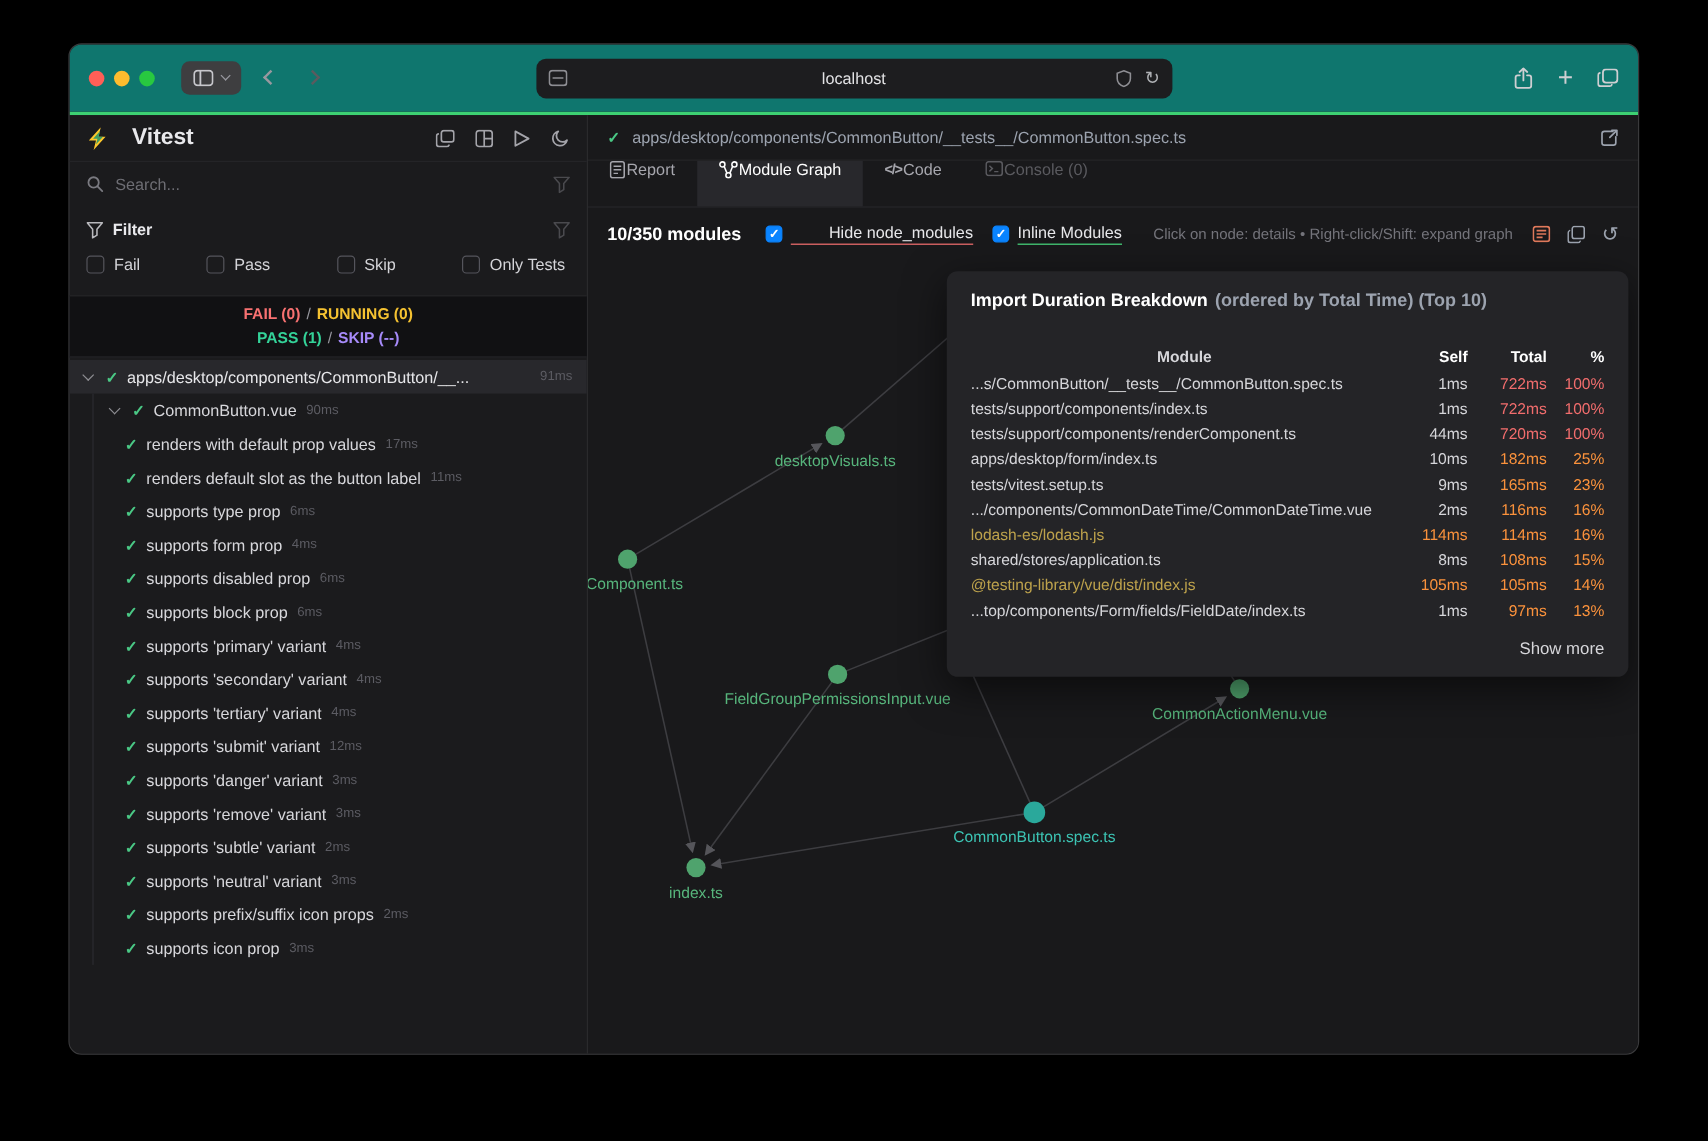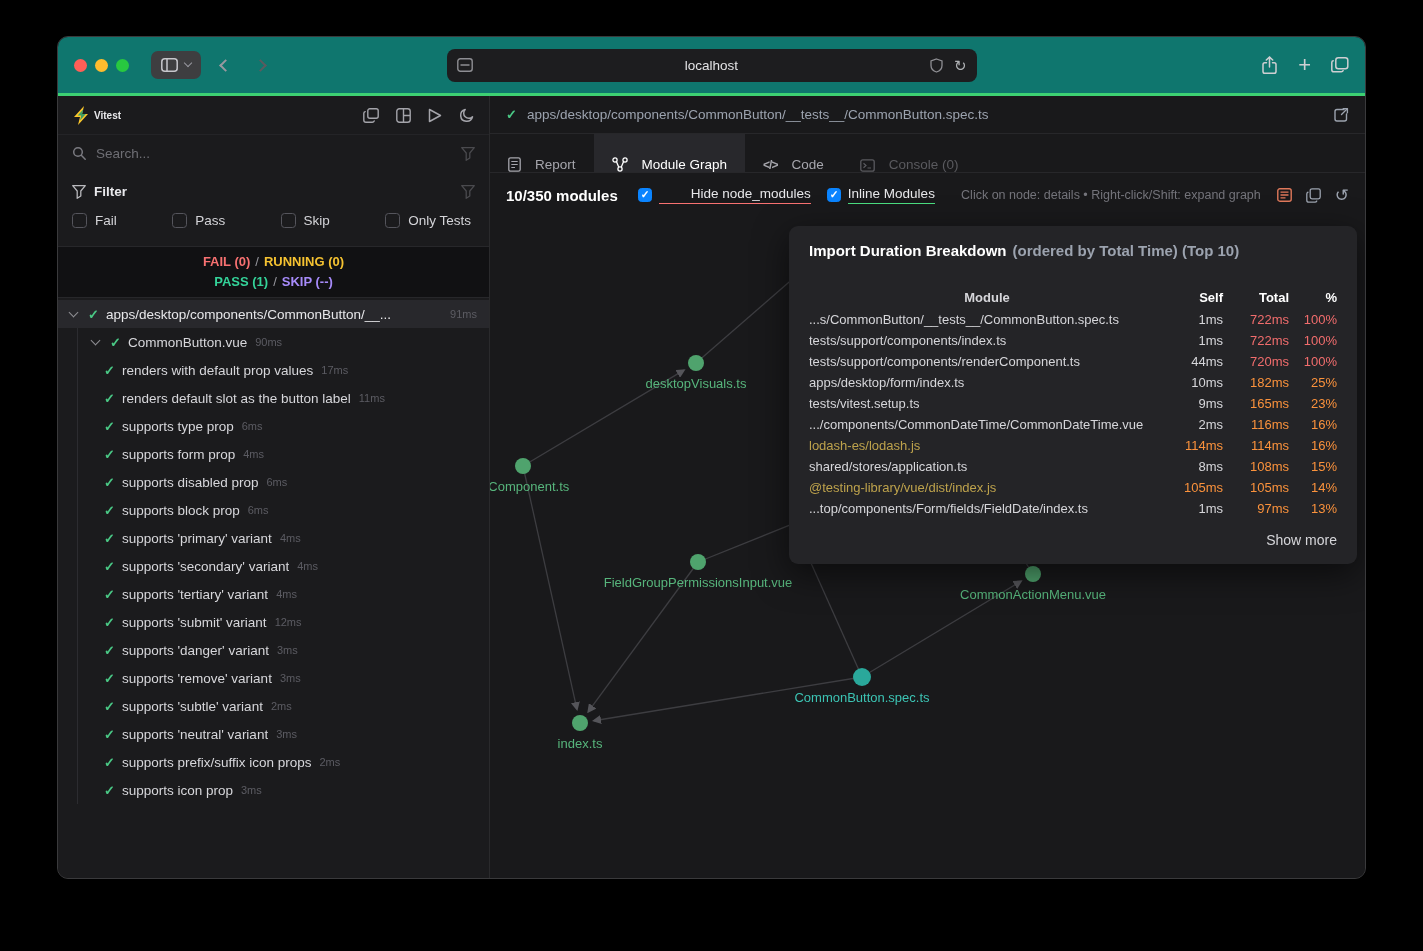--- a/index.html
+++ b/index.html
@@ -34,21 +34,21 @@
   .plus{font-size:22px;color:#cfcfd2;line-height:1;font-weight:400}
   .greenline{height:3px;background:#3dd173}
 
   
   .content{display:flex;height:783px}
   .sidebar{width:432px;border-right:1px solid #2a2a2c;background:#1b1b1d;display:flex;flex-direction:column}
   .main{flex:1;position:relative;background:#19191b;overflow:hidden}
 
   
   .sb-header{height:38px;display:flex;align-items:center;padding:0 14px}
-  .sb-title{font-size:10px;font-weight:700;color:#e9e9ec;margin-left:4px}
+  .sb-title{font-size:19px;font-weight:700;color:#e9e9ec;margin-left:20px}
   .sb-hicons{margin-left:auto;display:flex;align-items:center;gap:17px;color:#a4a4aa}
   .sb-search{height:38px;display:flex;align-items:center;padding:0 14px;border-top:1px solid #242427}
   .sb-search input{flex:1;background:transparent;border:none;outline:none;color:#d4d4d8;
     font-size:13.5px;margin-left:9px;font-family:"Liberation Sans",sans-serif}
   .sb-search input::placeholder{color:#6e6e74}
   .sb-filter{padding:12px 14px 10px}
   .filter-head{display:flex;align-items:center}
   .filter-title{font-size:13.5px;font-weight:700;color:#e9e9ec;margin-left:8px}
   .filter-head .dimfunnel{margin-left:auto}
   .filter-opts{display:flex;justify-content:space-between;margin-top:14px;padding-right:4px}
@@ -75,21 +75,21 @@
   .trow.test .icon-check{margin-left:0}
   .icon-check{color:#4ac885;font-size:13px;font-weight:700;line-height:1}
   .icon-check::before{content:"\2713"}
   .tchev{flex:none}
 
   
   .pathbar{height:38px;display:flex;align-items:center;gap:10px;padding:0 16px;
     border-bottom:1px solid #27272a;position:relative;z-index:2;background:#19191b}
   .pathtext{font-size:13.5px;color:#9ca3af;flex:1;white-space:nowrap;overflow:hidden;text-overflow:ellipsis}
   .tabs{height:39px;display:flex;border-bottom:1px solid #27272a;position:relative;z-index:2;background:#19191b}
-  .tab{display:flex;align-items:flex-end;gap:14px;padding:0 18px;font-size:13.5px;color:#a6a6ad}
+  .tab{display:flex;align-items:flex-start;gap:1px;padding:0 18px;font-size:13.5px;color:#a6a6ad}
   .tab.active{background:#28282c;color:#fff}
   .tab.disabled{color:#5a5a5f}
   .code-glyph{font-size:12px;font-weight:700;letter-spacing:-1px}
   .controls{height:44px;display:flex;align-items:center;gap:16px;padding:0 16px;position:relative;z-index:2}
   .mods{font-size:15px;font-weight:700;color:#fff;margin-right:4px}
   .gcb{display:flex;align-items:center;gap:7px}
   .gcb .cb{width:14px;height:14px}
   .gcb .cb.on::after{left:2px;top:-1px;font-size:10.5px}
   .gcb-label{font-size:13.5px;color:#e7e7ea;padding-bottom:2px;border-bottom:1.5px solid transparent}
   .hint{margin-left:auto;font-size:12.5px;color:#74747b}

